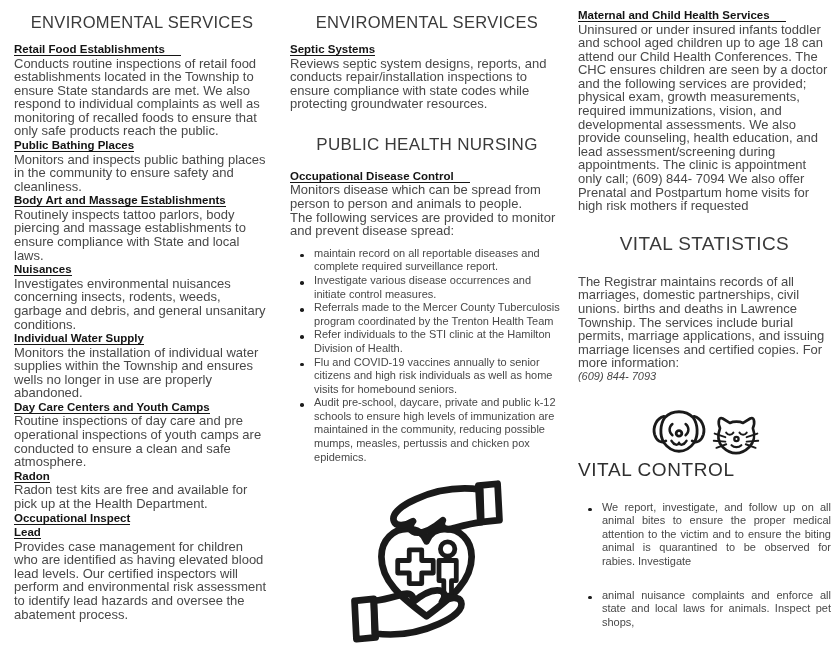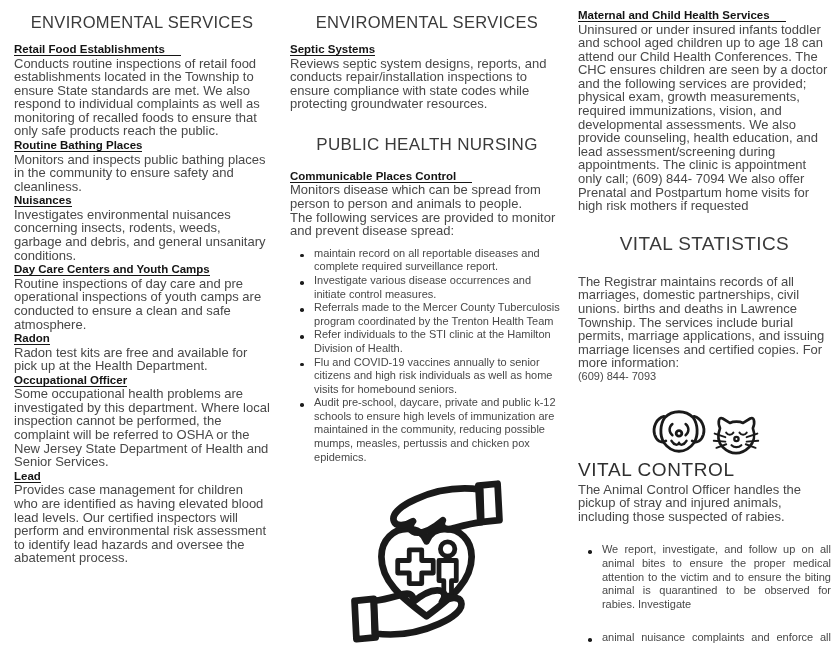--- a/index.html
+++ b/index.html
@@ -47,72 +47,79 @@
 
   .vital-title {
     font-size:19px; font-weight:400; color:#3a3a3a;
     text-align:center; letter-spacing:0.4px; margin:20px 0 20px 0;
   }
   .animal-title {
     font-size:19px; font-weight:400; color:#2f2f2f;
     letter-spacing:0.6px; margin:2px 0 2px 0;
   }
   .pets { display:flex; justify-content:center; align-items:flex-end; gap:3px; margin:24px 0 4px 0; }
-  .phone-line { font-size:11px; line-height:13.6px; margin:0; }
+  .phone-line { font-size:11px; line-height:13.6px; margin:0;font-style:italic; }
 </style>
 </head>
 <body>
 
 <div class="page">
 
   <div class="col col1">
     <h1 class="col-title">ENVIROMENTAL SERVICES</h1>
 
     <div class="svc">
       <h3 class="svc-h"><span class="hu ext">Retail Food Establishments</span></h3>
       <p class="svc-b">Conducts routine inspections of retail food establishments located in the Township to ensure State standards are met. We also respond to individual complaints as well as monitoring of recalled foods to ensure that only safe products reach the public.</p>
     </div>
     <div class="svc">
-      <h3 class="svc-h"><span class="hu">Routine Bathing Places</span></h3>
+      <h3 class="svc-h"><span class="hu">Public Bathing Places</span></h3>
       <p class="svc-b">Monitors and inspects public bathing places in the community to ensure safety and cleanliness.</p>
+    </div>
+    <div class="svc">
+      <h3 class="svc-h"><span class="hu">Body Art and Massage Establishments</span></h3>
+      <p class="svc-b">Routinely inspects tattoo parlors, body piercing and massage establishments to ensure compliance with State and local laws.</p>
     </div>
     <div class="svc">
       <h3 class="svc-h"><span class="hu">Nuisances</span></h3>
       <p class="svc-b">Investigates environmental nuisances concerning insects, rodents, weeds, garbage and debris, and general unsanitary conditions.</p>
+    </div>
+    <div class="svc">
+      <h3 class="svc-h"><span class="hu">Individual Water Supply</span></h3>
+      <p class="svc-b">Monitors the installation of individual water supplies within the Township and ensures wells no longer in use are properly abandoned.</p>
     </div>
     <div class="svc">
       <h3 class="svc-h"><span class="hu">Day Care Centers and Youth Camps</span></h3>
       <p class="svc-b">Routine inspections of day care and pre operational inspections of youth camps are conducted to ensure a clean and safe atmosphere.</p>
     </div>
     <div class="svc">
       <h3 class="svc-h"><span class="hu">Radon</span></h3>
       <p class="svc-b">Radon test kits are free and available for pick up at the Health Department.</p>
     </div>
     <div class="svc">
-      <h3 class="svc-h"><span class="hu">Occupational Officer</span></h3>
-      <p class="svc-b">Some occupational health problems are investigated by this department. Where local inspection cannot be performed, the complaint will be referred to OSHA or the New Jersey State Department of Health and Senior Services.</p>
+      <h3 class="svc-h"><span class="hu">Occupational Inspect</span></h3>
     </div>
     <div class="svc">
       <h3 class="svc-h"><span class="hu">Lead</span></h3>
       <p class="svc-b">Provides case management for children who are identified as having elevated blood lead levels. Our certified inspectors will perform and environmental risk assessment to identify lead hazards and oversee the abatement process.</p>
     </div>
   </div>
 
   <div class="col col2">
     <h1 class="col-title">ENVIROMENTAL SERVICES</h1>
 
     <div class="svc">
       <h3 class="svc-h"><span class="hu">Septic Systems</span></h3>
       <p class="svc-b">Reviews septic system designs, reports, and conducts repair/installation inspections to ensure compliance with state codes while protecting groundwater resources.</p>
     </div>
 
     <h1 class="col-title nursing-title">PUBLIC HEALTH NURSING</h1>
 
     <div class="svc">
-      <h3 class="svc-h"><span class="hu ext">Communicable Places Control</span></h3>
+      <h3 class="svc-h"><span class="hu ext">Occupational Disease Control</span></h3>
       <p class="svc-b">Monitors disease which can be spread from person to person and animals to people.</p>
       <p class="svc-b">The following services are provided to monitor and prevent disease spread:</p>
       <ul class="bullets">
         <li>maintain record on all reportable diseases and complete required surveillance report.</li>
         <li>Investigate various disease occurrences and initiate control measures.</li>
         <li>Referrals made to the Mercer County Tuberculosis program coordinated by the Trenton Health Team</li>
         <li>Refer individuals to the STI clinic at the Hamilton Division of Health.</li>
         <li>Flu and COVID-19 vaccines annually to senior citizens and high risk individuals as well as home visits for homebound seniors.</li>
         <li>Audit pre-school, daycare, private and public k-12 schools to ensure high levels of immunization are maintained in the community, reducing possible mumps, measles, pertussis and chicken pox epidemics.</li>
       </ul>
@@ -163,21 +170,20 @@
         <path d="M16,21 C18,24 22,24 24,21" stroke-width="2.4"></path>
         <path d="M31,21 C33,24 37,24 39,21" stroke-width="2.4"></path>
         <circle cx="27.5" cy="28" r="2.4" stroke-width="2.6"></circle>
         <path d="M3,22 L15,26 M2,30 L15,31 M5,38 L16,34" stroke-width="2.2"></path>
         <path d="M51,22 L39,26 M52,30 L39,31 M49,38 L38,34" stroke-width="2.2"></path>
         <path d="M22,35 C25,38 30,38 33,35" stroke-width="2.4"></path>
       </svg>
     </div>
 
     <h1 class="animal-title">VITAL CONTROL</h1>
-    <p class="svc-b">The Animal Control Officer handles the pickup of stray and injured animals, including those suspected of rabies.</p>
 
     <ul class="bullets justify">
       <li>We report, investigate, and follow up on all animal bites to ensure the proper medical attention to the victim and to ensure the biting animal is quarantined to be observed for rabies. Investigate</li>
       <li>animal nuisance complaints and enforce all state and local laws for animals. Inspect pet shops,</li>
       <li>kennels, and shelters to ensure compliance with state and local laws. Free rabies vaccination clinics are offered twice a year for dogs and cats</li>
       <li></li>
     </ul>
 
   </div>
 

